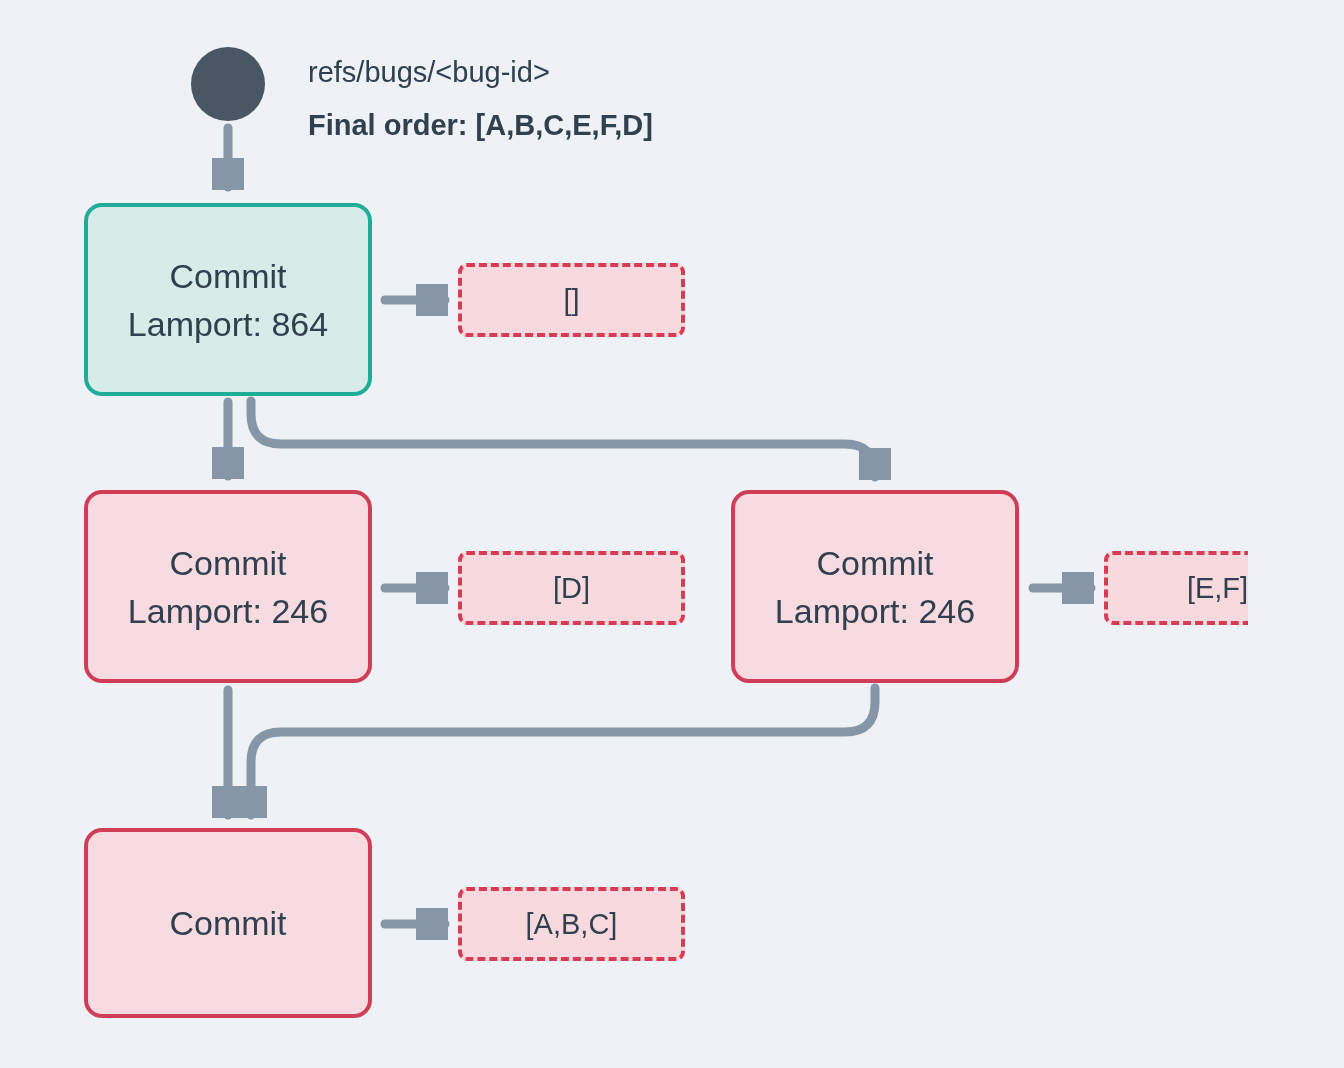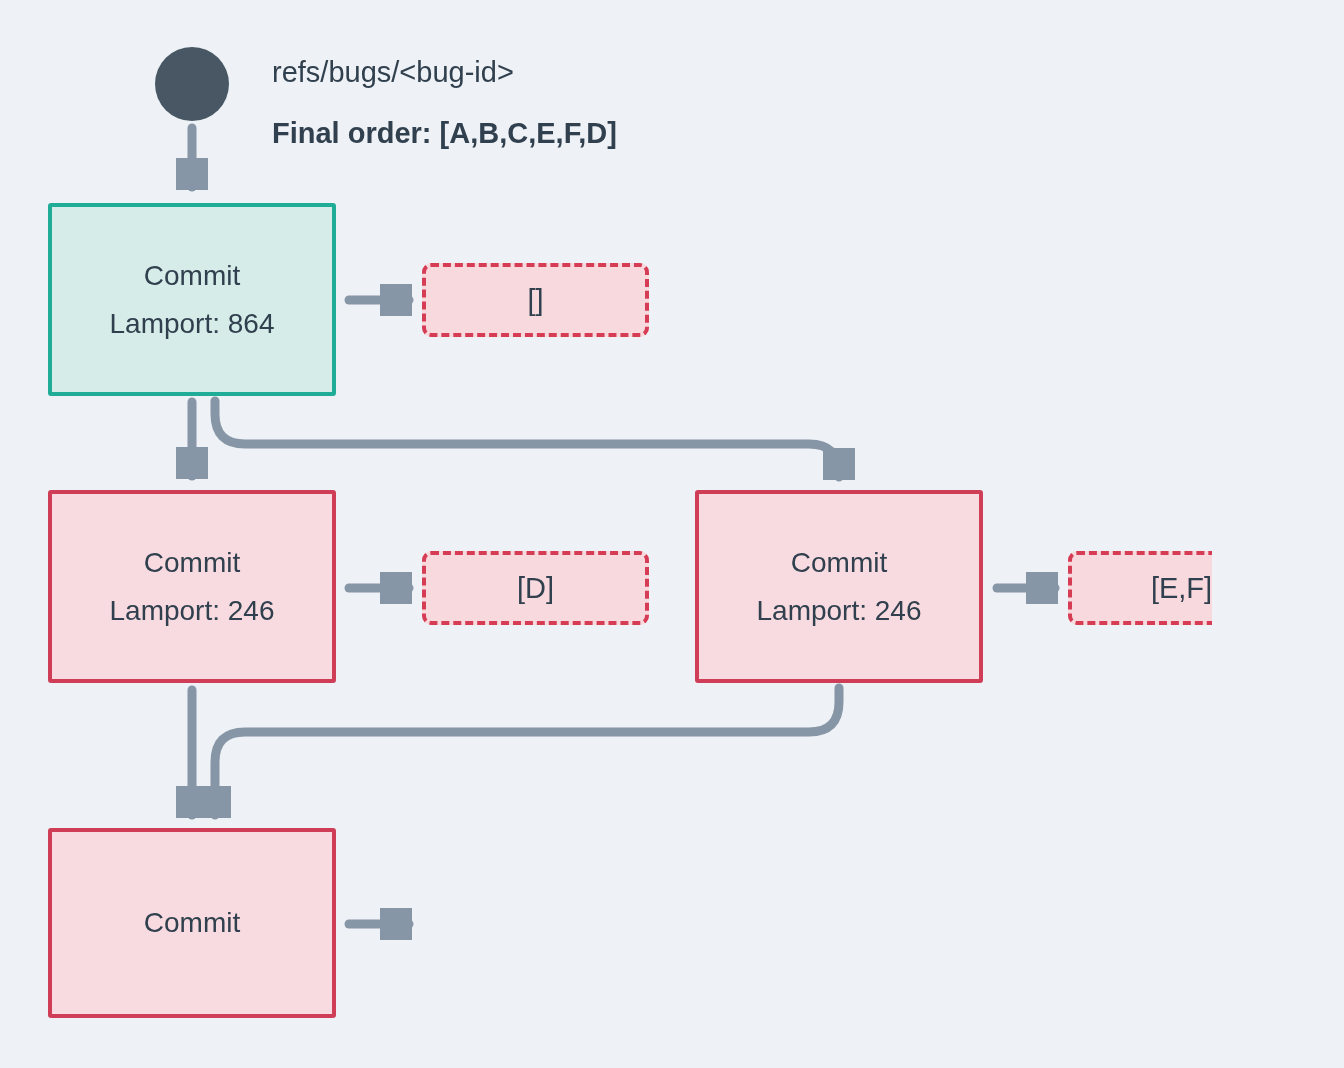--- a/index.html
+++ b/index.html
@@ -19,53 +19,54 @@
     background:var(--background);
     font-family:"Liberation Sans","DejaVu Sans",sans-serif;
     color:var(--text);
   }
   #canvas{
     position:relative;
     width:1212px;
     height:1068px;
     background:var(--background);
     overflow:hidden;
+    margin-left:36px;
   }
   .ref-dot{
     position:absolute;
     left:155px;top:47px;
     width:74px;height:74px;
     border-radius:50%;
     background:var(--ref-dot);
   }
   .ref-label{
     position:absolute;
     left:272px;top:55px;
     font-size:29px;
     line-height:34px;
     white-space:nowrap;
   }
   .final-order{
     position:absolute;
-    left:272px;top:116px;
+    left:272px;top:108px;
     font-size:29px;
     line-height:34px;
     font-weight:700;
     white-space:nowrap;
   }
   .commit-node{
     position:absolute;
     width:288px;height:193px;
     box-sizing:border-box;
-    border-radius:3px;
+    border-radius:18px;
     display:flex;
     flex-direction:column;
     align-items:center;
     justify-content:center;
-    font-size:28px;
+    font-size:34px;
     line-height:48px;
     text-align:left;
   }
   .commit-node.head{
     background:var(--head-fill);
     border:4px solid var(--head-border);
   }
   .commit-node.regular{
     background:var(--commit-fill);
     border:4px solid var(--commit-border);
@@ -149,14 +150,17 @@
     <div>Commit</div>
     <div>Lamport: 246</div>
   </div>
   <div id="ops-right" class="ops-box">
     <span>[E,F]</span>
   </div>
 
   <div id="node-bottom" class="commit-node regular">
     <div>Commit</div>
   </div>
+  <div id="ops-bottom" class="ops-box">
+    <span>[A,B,C]</span>
+  </div>
 
 </div>
 
 </body></html>

